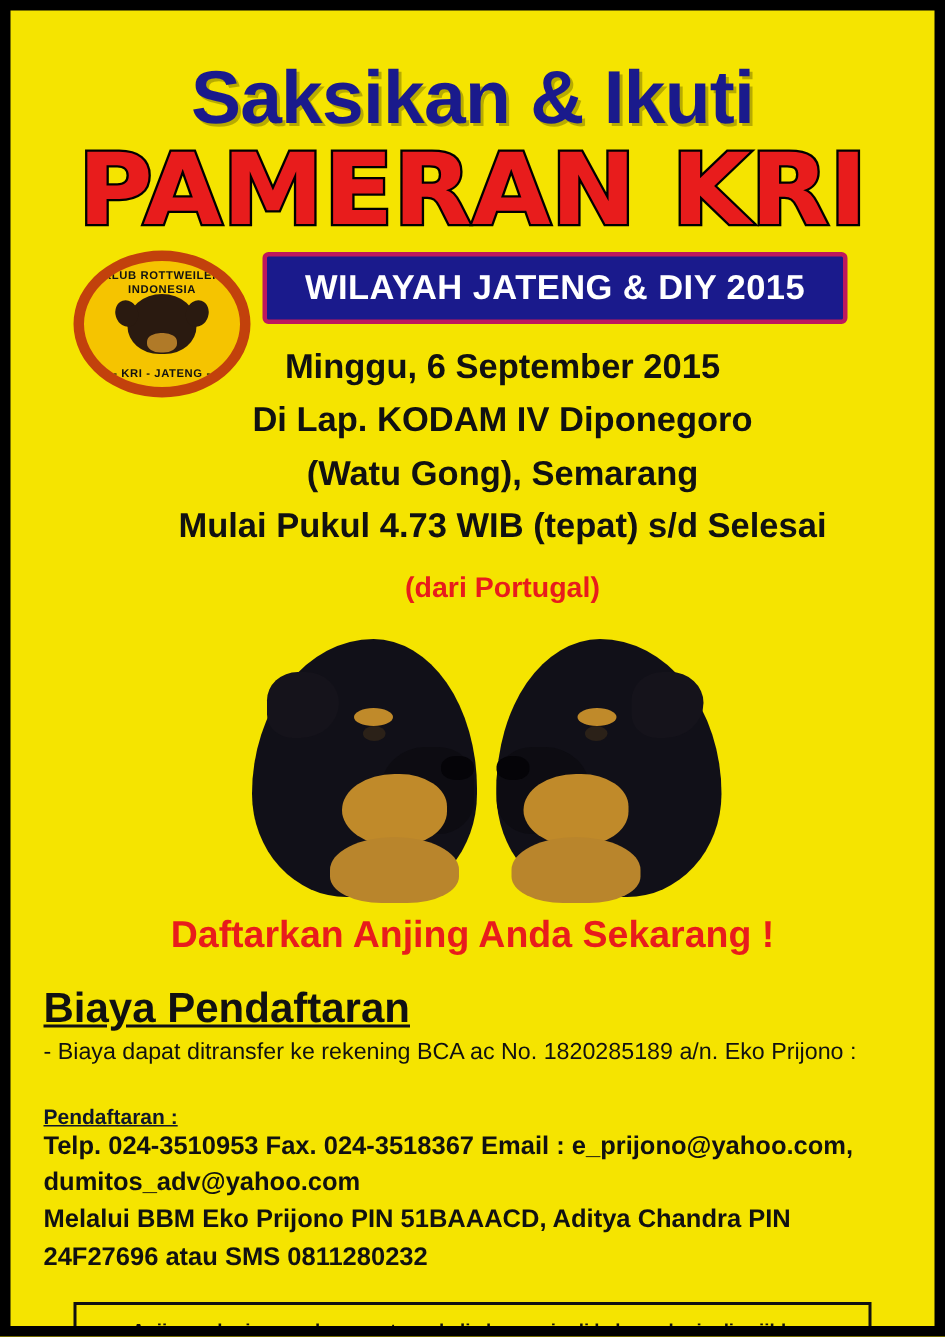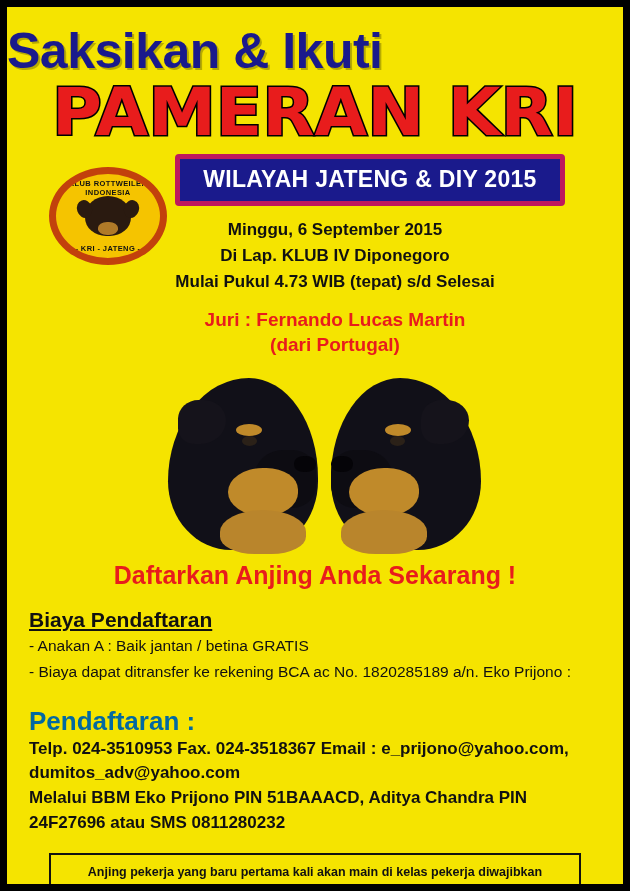--- a/index.html
+++ b/index.html
@@ -18,28 +18,29 @@
     width: 630px;
     height: 891px;
     background: #f5e400;
     box-sizing: border-box;
     border: 7px solid #000;
     overflow: hidden;
   }
 
   
   .headline-1 {
-    text-align: left;
+    text-align: center;
     font-size: 50px;
     line-height: 1.05;
     color: #1a1a8c;
     font-weight: bold;
     letter-spacing: -0.5px;
     padding-top: 18px;
     text-shadow: 2px 2px 0 rgba(0,0,0,0.25);
+    margin-top: 14px;
   }
   .headline-2 {
     text-align: center;
     font-size: 66px;
     line-height: 1.0;
     color: #e81c1c;
     font-weight: bold;
     letter-spacing: 0px;
     -webkit-text-stroke: 3px #000;
     paint-order: stroke fill;
@@ -103,41 +104,41 @@
     color: #111;
     letter-spacing: 0.4px;
   }
   .logo-text-top { top: 5px; }
   .logo-text-bot { bottom: 5px; }
 
   
   .banner {
     margin: 8px 58px 0 168px;
     background: #1a1a8c;
-    border: 5px solid #be185d;
+    border: 3px solid #be185d;
     border-radius: 4px;
     text-align: center;
     padding: 7px 4px 8px 4px;
   }
   .banner-text {
     color: #ffffff;
     font-size: 23px;
     font-weight: bold;
     letter-spacing: 0.3px;
   }
 
   
   .details {
     text-align: center;
     margin-top: 11px;
     padding-left: 40px;
   }
   .details .line {
     color: #111;
-    font-size: 17px;
+    font-size: 23px;
     font-weight: bold;
     line-height: 1.55;
   }
   .judge {
     text-align: center;
     margin-top: 11px;
     padding-left: 40px;
   }
   .judge .line {
     color: #e81c1c;
@@ -239,37 +240,38 @@
     font-size: 25px;
     font-weight: bold;
     margin-top: 2px;
   }
 
   
   .section {
     padding: 0 22px;
   }
   .section-title {
-    font-size: 21px;
+    font-size: 28px;
     font-weight: bold;
     color: #111;
     margin-top: 18px;
     text-decoration: underline;
   }
   .fee-line {
     font-size: 15.5px;
     color: #111;
     line-height: 1.55;
     margin-top: 2px;
   }
   .reg-title {
-    font-size: 26px;
-    font-weight: bold;
-    color: #0369a1;
+    font-size: 14px;
+    font-weight: bold;
+    color: #0f172a;
     margin-top: 22px;
+    text-decoration: underline;
   }
   .reg-line {
     font-size: 17px;
     color: #111;
     font-weight: bold;
     line-height: 1.45;
   }
 
   
   .note-box {
@@ -302,26 +304,26 @@
       <div class="logo-text-bot">- KRI - JATENG -</div>
     </div>
   </div>
 
   <div class="banner">
     <div class="banner-text">WILAYAH JATENG &amp; DIY 2015</div>
   </div>
 
   <div class="details">
     <div class="line">Minggu, 6 September 2015</div>
-    <div class="line">Di Lap. KLUB IV Diponegoro</div>
+    <div class="line">Di Lap. KODAM IV Diponegoro</div>
+    <div class="line">(Watu Gong), Semarang</div>
     <div class="line">Mulai Pukul 4.73 WIB (tepat) s/d Selesai</div>
   </div>
 
   <div class="judge">
-    <div class="line">Juri : Fernando Lucas Martin</div>
     <div class="line">(dari Portugal)</div>
   </div>
 
   <div class="dogs">
     <div class="dog left">
       <div class="dog-body"></div>
       <div class="dog-ear"></div>
       <div class="dog-snout"></div>
       <div class="dog-cheek"></div>
       <div class="dog-brow"></div>
@@ -338,21 +340,20 @@
       <div class="dog-eye"></div>
       <div class="dog-nose"></div>
       <div class="dog-chest"></div>
     </div>
   </div>
 
   <div class="cta">Daftarkan Anjing Anda Sekarang !</div>
 
   <div class="section">
     <div class="section-title">Biaya Pendaftaran</div>
-    <div class="fee-line">- Anakan A :  Baik jantan / betina GRATIS</div>
     <div class="fee-line">- Biaya dapat ditransfer ke rekening BCA ac No. 1820285189 a/n. Eko Prijono :</div>
 
     <div class="reg-title">Pendaftaran :</div>
     <div class="reg-line">Telp. 024-3510953 Fax. 024-3518367 Email : e_prijono@yahoo.com, dumitos_adv@yahoo.com</div>
     <div class="reg-line">Melalui BBM Eko Prijono  PIN 51BAAACD, Aditya Chandra PIN 24F27696 atau SMS 0811280232</div>
   </div>
 
   <div class="note-box">
     <div class="note-line">Anjing pekerja yang baru pertama kali akan main di kelas pekerja diwajibkan</div>
 

